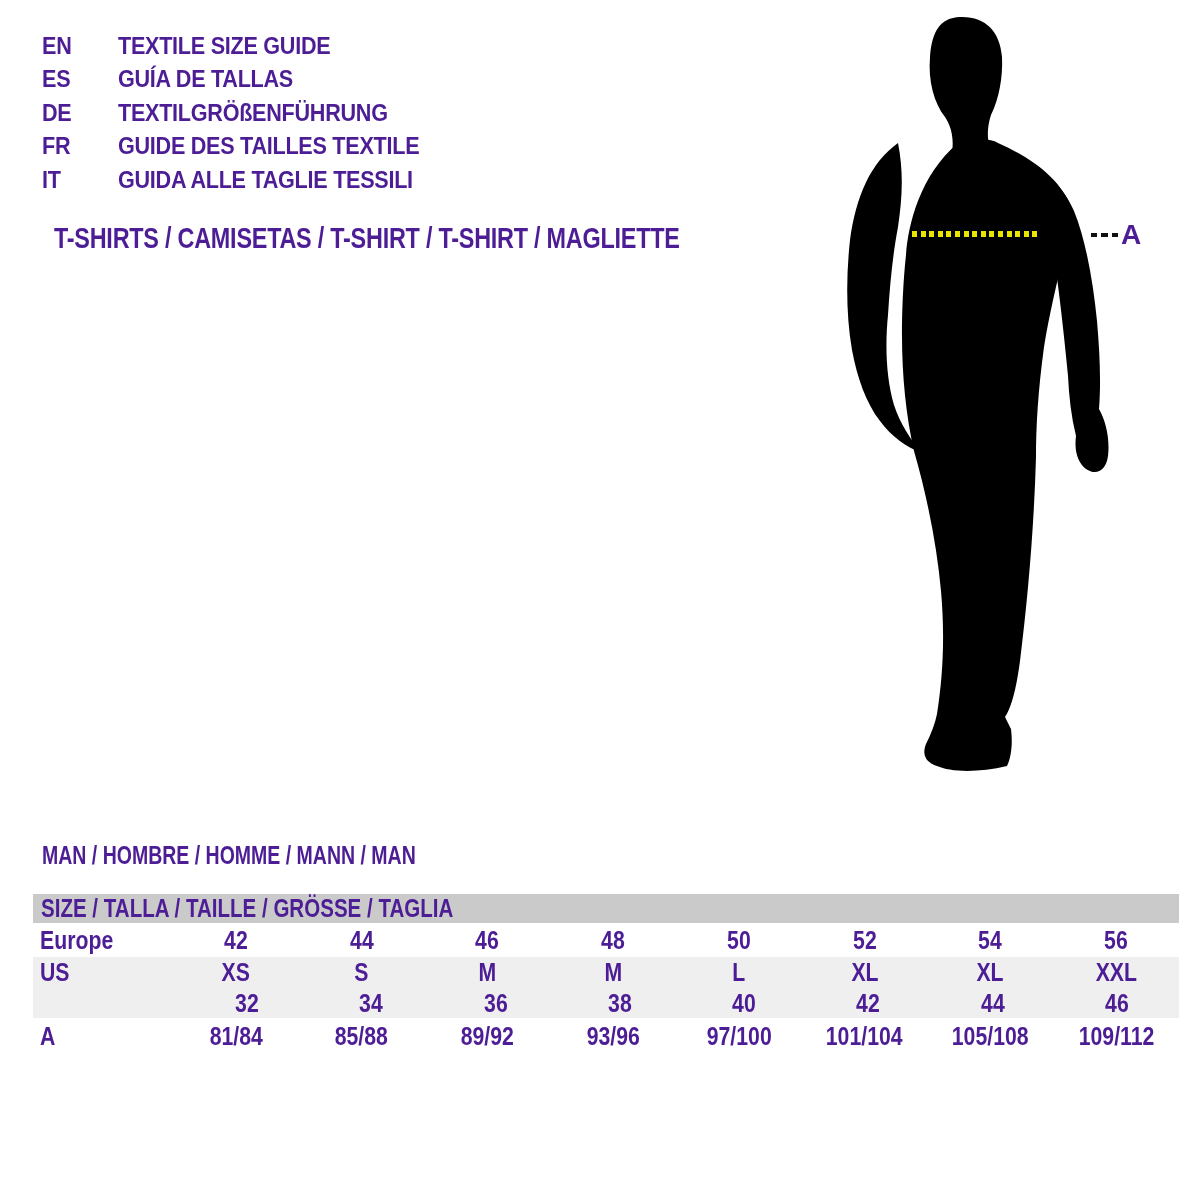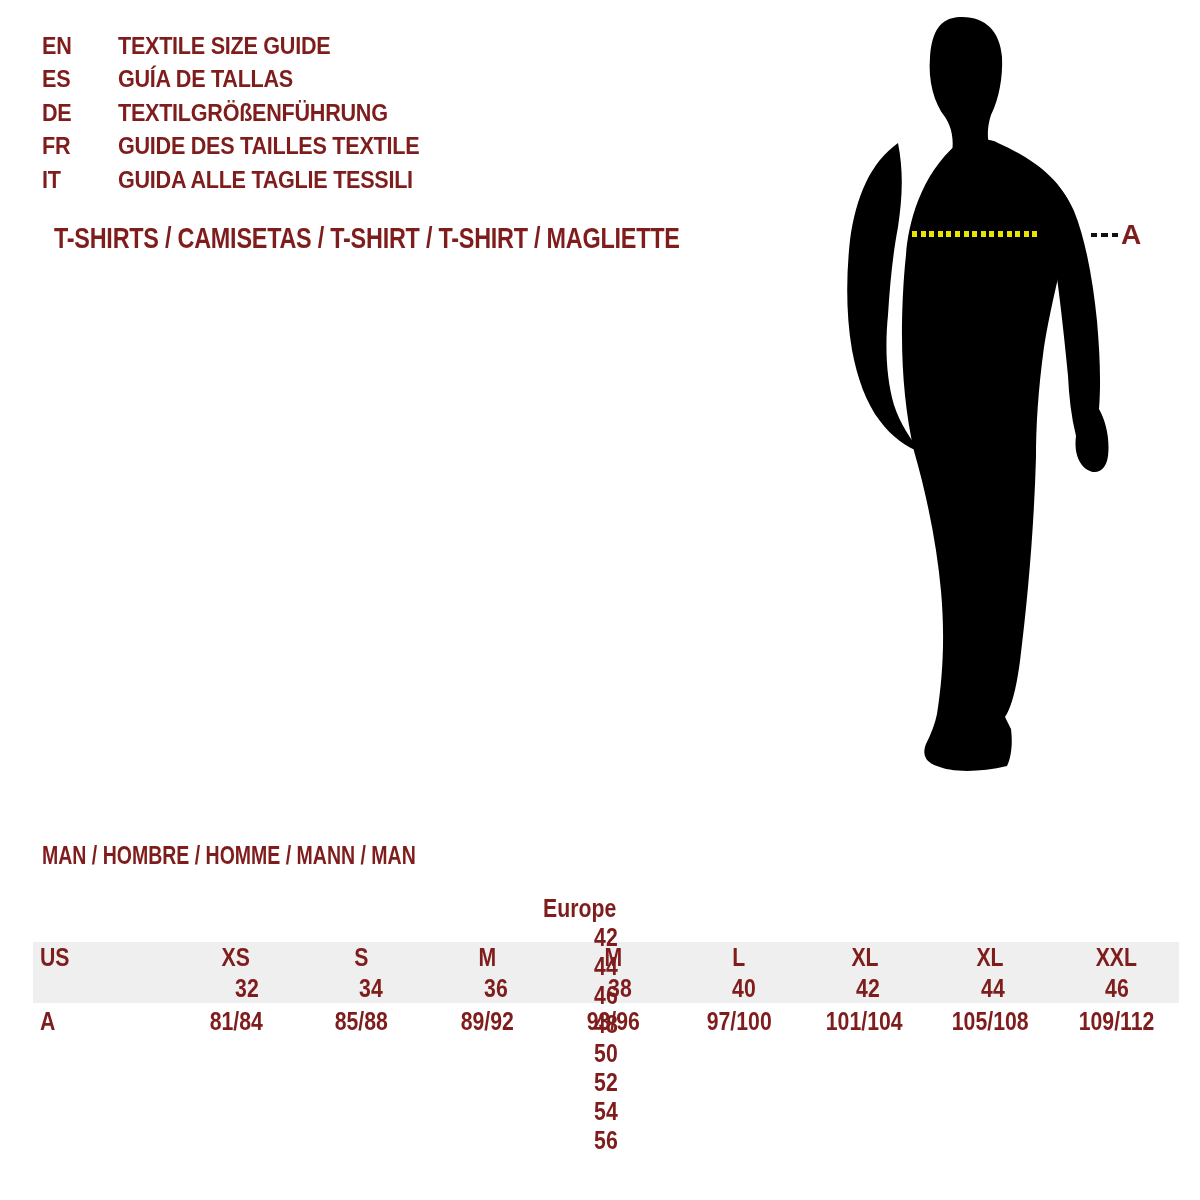--- a/index.html
+++ b/index.html
@@ -1,18 +1,18 @@
 <!DOCTYPE html>
 <html><head>
 <meta charset="utf-8">
 <style>
   html,body{margin:0;padding:0;background:#ffffff;}
   #page{
     position:relative;width:1200px;height:1200px;background:#ffffff;overflow:hidden;
-    font-family:"Liberation Sans","DejaVu Sans",sans-serif;color:#7f1d1d;
+    font-family:"Liberation Sans","DejaVu Sans",sans-serif;color:#4c1d95;
     -webkit-font-smoothing:antialiased;
   }
   
   .cx{display:inline-block;transform-origin:left center;white-space:nowrap;}
   .cx90{transform:scaleX(.90);}
   .cx85{transform:scaleX(.85);}
   .cx79{transform:scaleX(.79);}
   .cx78{transform:scaleX(.78);}
   .cx75{transform:scaleX(.75);}
   .cx-c{transform-origin:center center;}
@@ -41,21 +41,21 @@
   
   .section-title{position:absolute;left:42px;top:842px;height:26px;display:flex;align-items:center;font-size:25px;font-weight:bold;}
 
   
   .size-table{position:absolute;left:33px;top:894px;width:1146px;font-weight:bold;}
   .st-header{height:29px;background:#cacaca;display:flex;align-items:center;padding-left:8px;font-size:26px;}
   .st-row{display:flex;align-items:center;font-size:25px;}
   .st-row.shaded{background:#efefef;align-items:center;}
   .st-label{width:140px;padding-left:7px;box-sizing:border-box;}
   .st-cell{flex:1;text-align:center;}
-  .r1{height:48px;flex-direction:column;} .r2{height:31px;} .r3{height:30px;padding-left:12px;} .r4{height:36px;}
+  .r1{height:34px;} .r2{height:31px;} .r3{height:30px;padding-left:12px;} .r4{height:36px;}
 
   
   .footnote{position:absolute;left:42px;top:1096px;height:28px;display:flex;align-items:center;font-size:25px;font-weight:bold;}
 </style>
 </head>
 <body>
 
 <div id="page">
 
   <div class="lang-list">
@@ -99,20 +99,23 @@
   </div>
   <div class="measure-line"></div>
   <div class="pointer-dashes"></div>
   <div class="marker-label">A</div>
 
   <div class="section-title">
     <span class="cx cx78">MAN / HOMBRE / HOMME / MANN / MAN</span>
   </div>
 
   <div class="size-table">
+    <div class="st-header">
+      <span class="cx cx79">SIZE / TALLA / TAILLE / GRÖSSE / TAGLIA</span>
+    </div>
     <div class="st-row r1">
       <span class="st-label"><span class="cx cx85">Europe</span></span>
       <span class="st-cell"><span class="cx cx85 cx-c">42</span></span>
       <span class="st-cell"><span class="cx cx85 cx-c">44</span></span>
       <span class="st-cell"><span class="cx cx85 cx-c">46</span></span>
       <span class="st-cell"><span class="cx cx85 cx-c">48</span></span>
       <span class="st-cell"><span class="cx cx85 cx-c">50</span></span>
       <span class="st-cell"><span class="cx cx85 cx-c">52</span></span>
       <span class="st-cell"><span class="cx cx85 cx-c">54</span></span>
       <span class="st-cell"><span class="cx cx85 cx-c">56</span></span>

